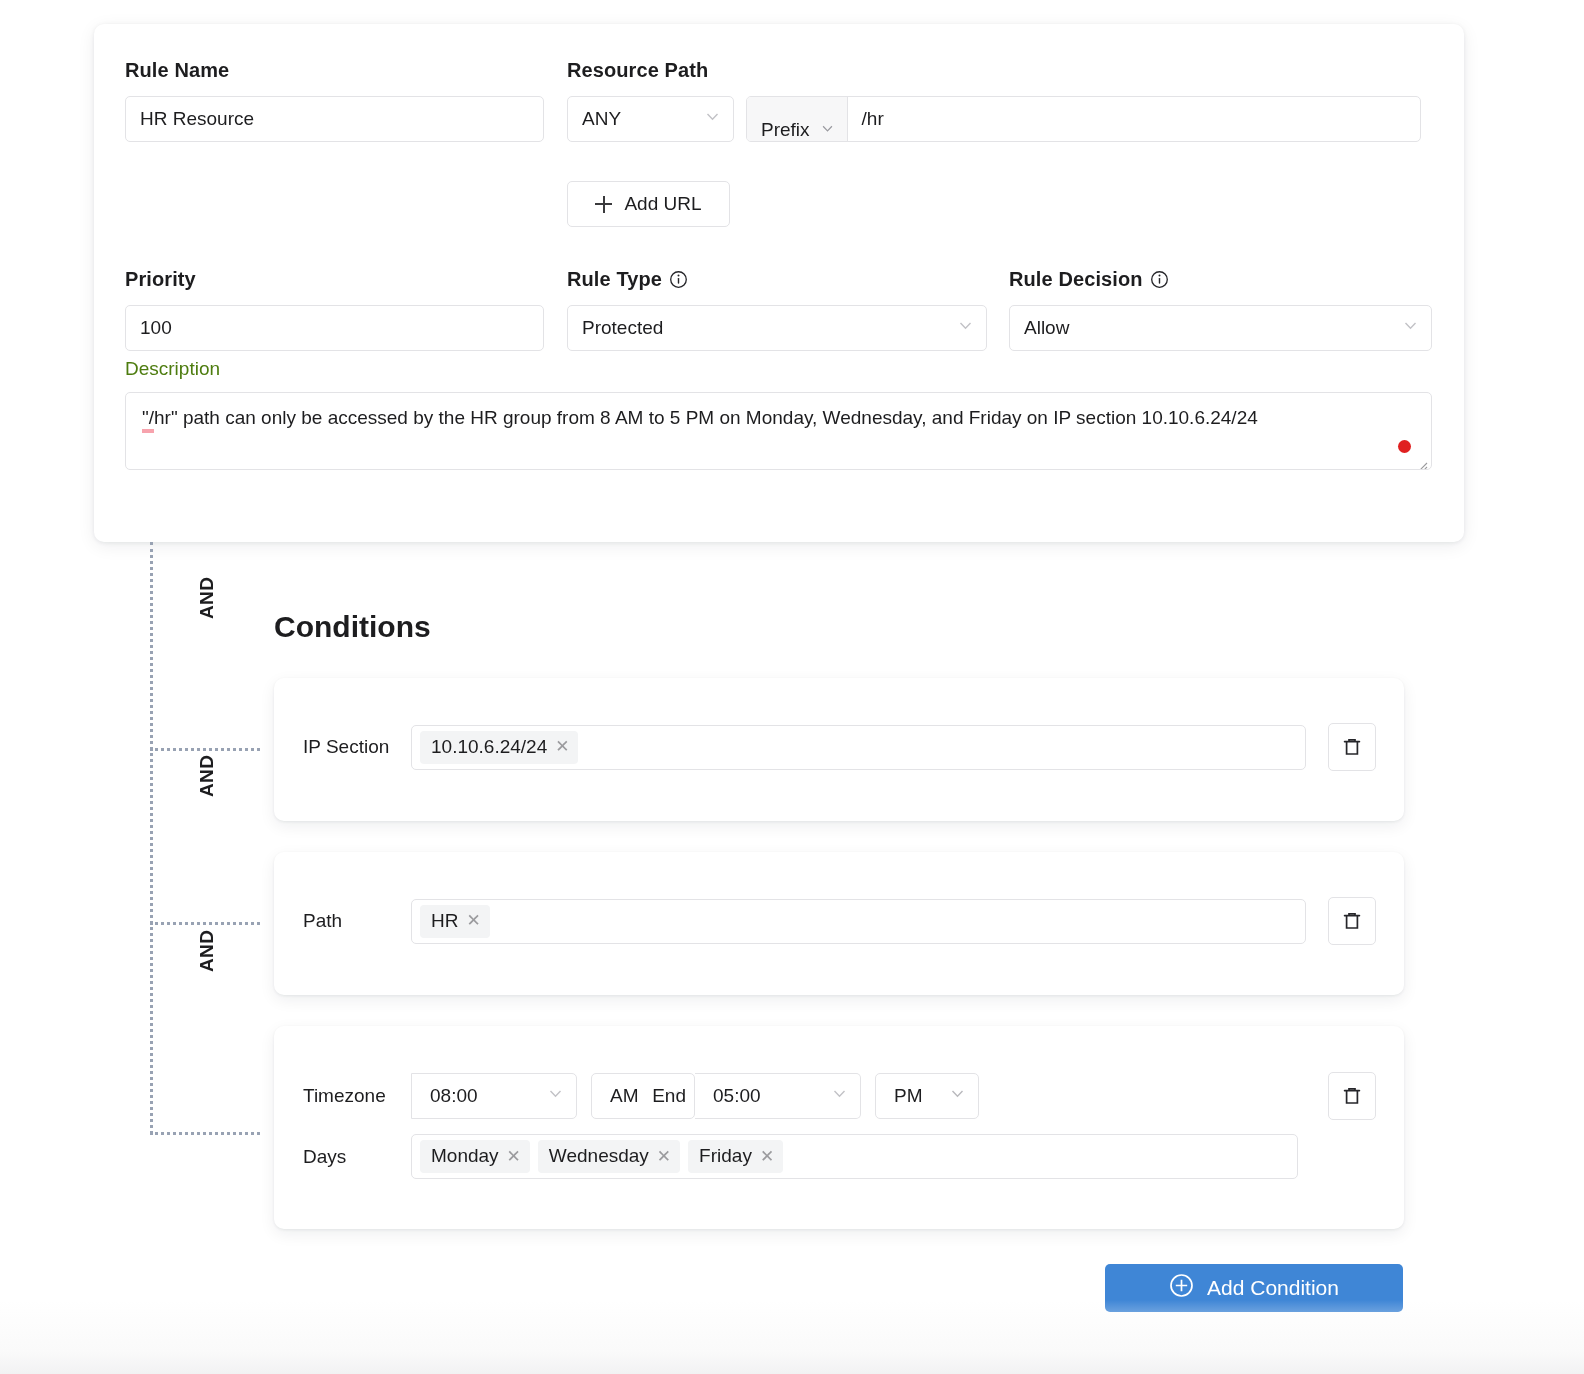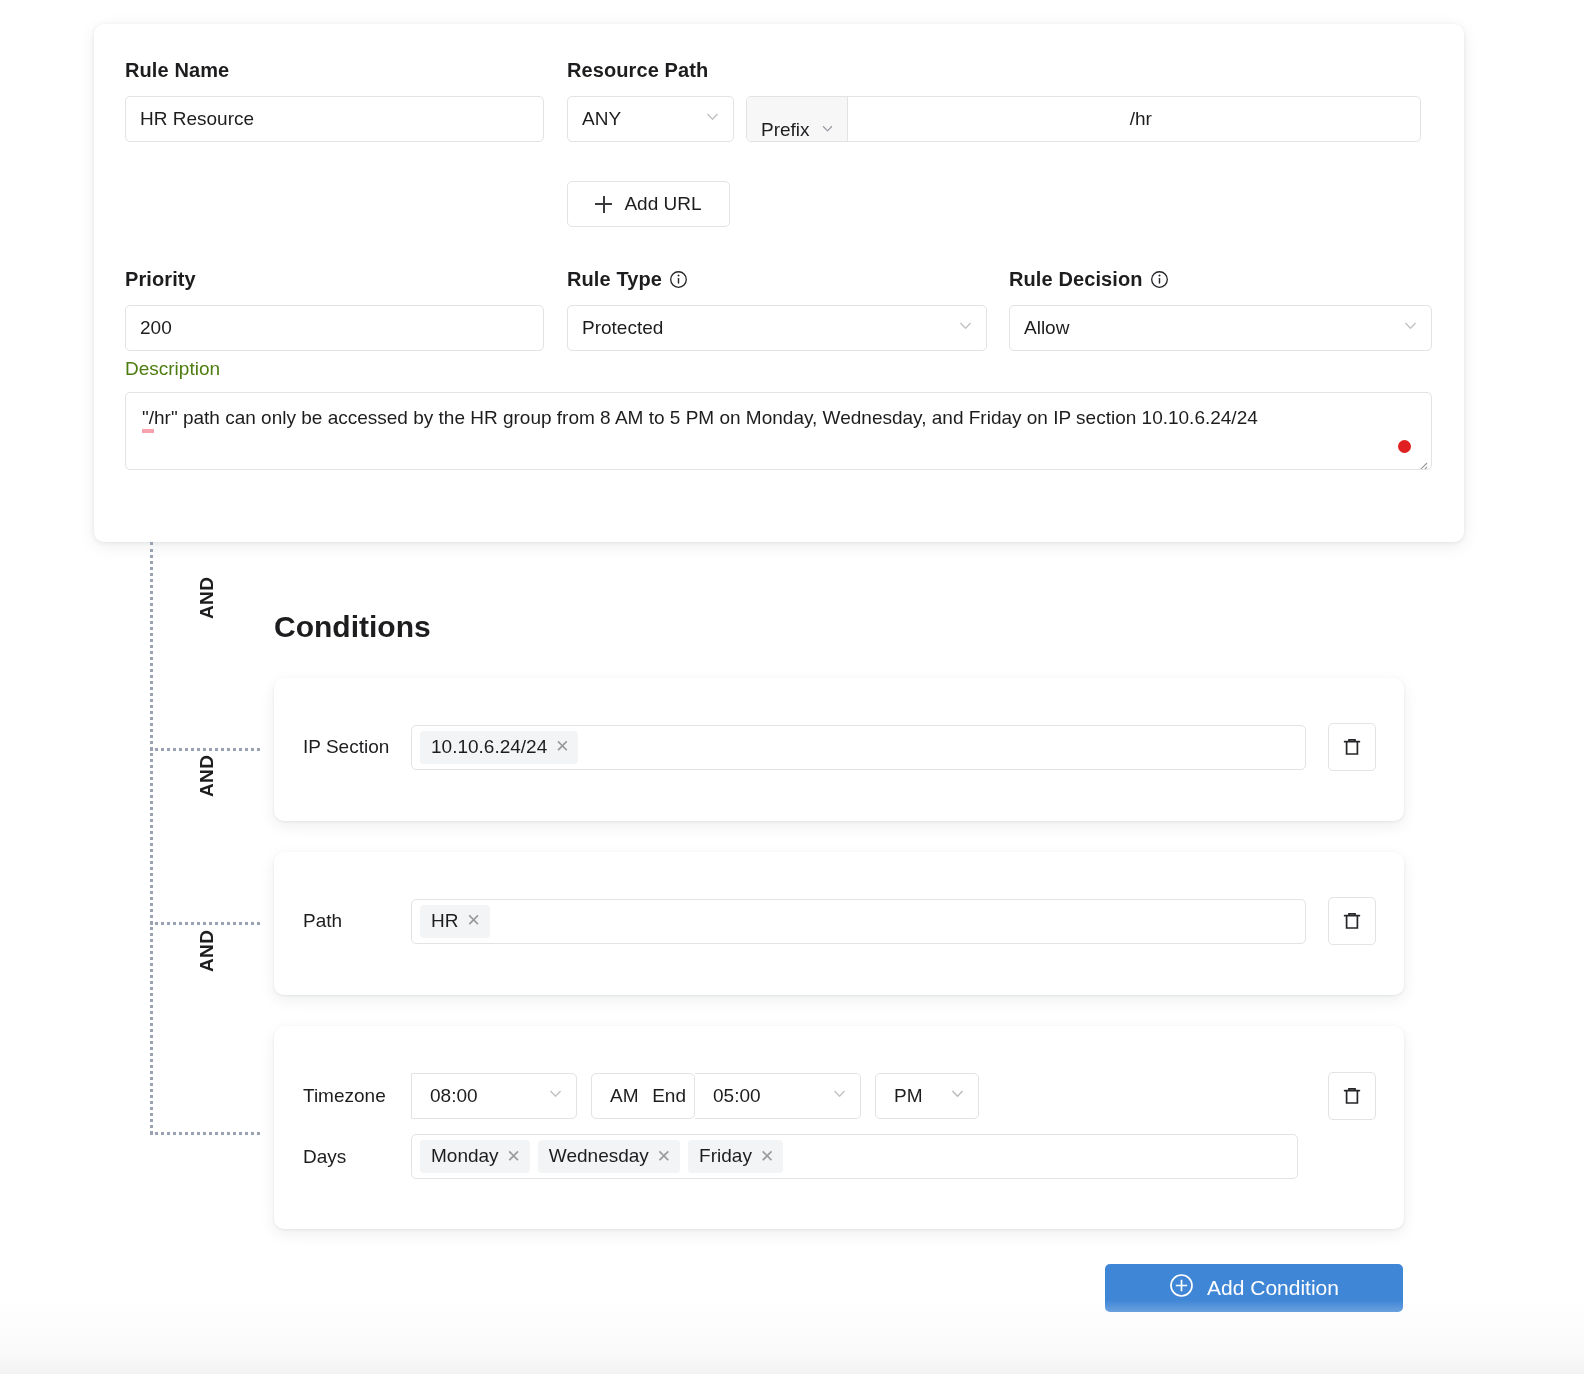--- a/index.html
+++ b/index.html
@@ -64,21 +64,21 @@
   .lbl-respath  { position: absolute; left: 473px; top: 34px; }
   .grp-respath  { position: absolute; left: 473px; top: 72px; width: 854px; display: flex; gap: 0; }
   .in-method    { width: 167px; margin-right: 12px; }
   .path-group   { display: flex; flex: 1; border: 1px solid #e3e3e6; border-radius: 5px; overflow: hidden; background:#fff; }
   .path-kind {
     height: 44px; display: flex; align-items: flex-end;
     padding: 0 12px 0 14px; font-size: 19px; color: #1d1d1f;
     background: #f7f7f8; border-right: 1px solid #e3e3e6;
     gap: 10px; flex: 0 0 auto;
   }
-  .path-val { flex: 1; display: flex; align-items: center; padding-left: 14px; font-size: 19px; color:#1d1d1f;justify-content:center; }
+  .path-val { flex: 1; display: flex; align-items: center; padding-left: 14px; font-size: 19px; color:#1d1d1f; }
 
   .btn-addurl {
     position: absolute; left: 473px; top: 157px;
     height: 46px; width: 163px;
     border: 1px solid #e3e3e6; border-radius: 5px; background: #fff;
     display: flex; align-items: center; justify-content: center; gap: 12px;
     font-size: 19px; color: #1d1d1f; cursor: pointer;
   }
   .plus { display: inline-block; width: 17px; height: 17px; position: relative; }
   .plus::before, .plus::after { content:""; position:absolute; background:#3a3a3c; }
@@ -235,21 +235,21 @@
 
     <div class="btn-addurl">
       <span class="plus"></span>
       <span>Add URL</span>
     </div>
 
     <div class="field-label lbl-priority">
       <span>Priority</span>
     </div>
     <div class="ctl in-priority">
-      <span>200</span>
+      <span>100</span>
     </div>
 
     <div class="field-label lbl-ruletype">
       <span>Rule Type</span>
       <span class="info-icon">
         <svg width="19" height="19" viewBox="0 0 20 20">
             <circle cx="10" cy="10" r="8.2" fill="none" stroke="#26262a" stroke-width="1.4"></circle>
             <circle cx="10" cy="5.9" r="1.05" fill="#26262a"></circle>
             <rect x="9.25" y="8.3" width="1.5" height="6.2" rx=".7" fill="#26262a"></rect>
           </svg>

